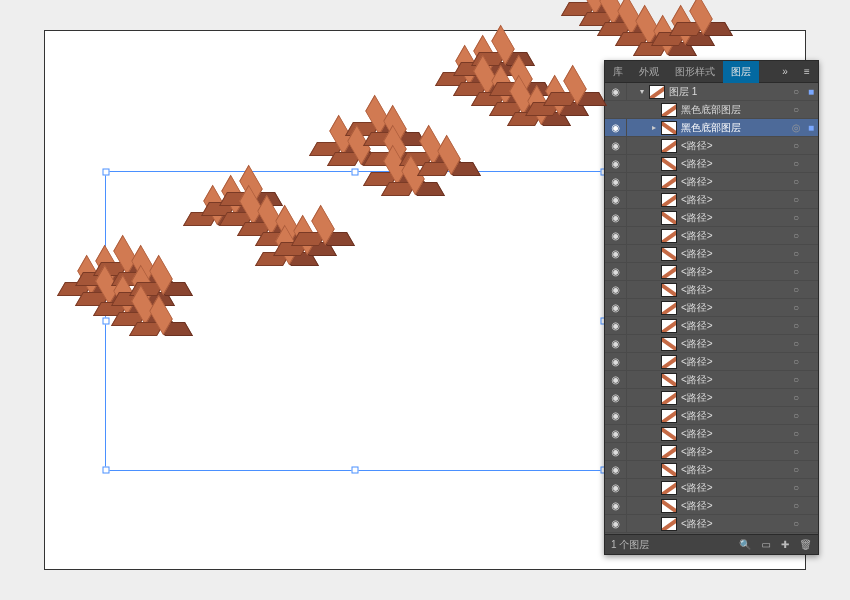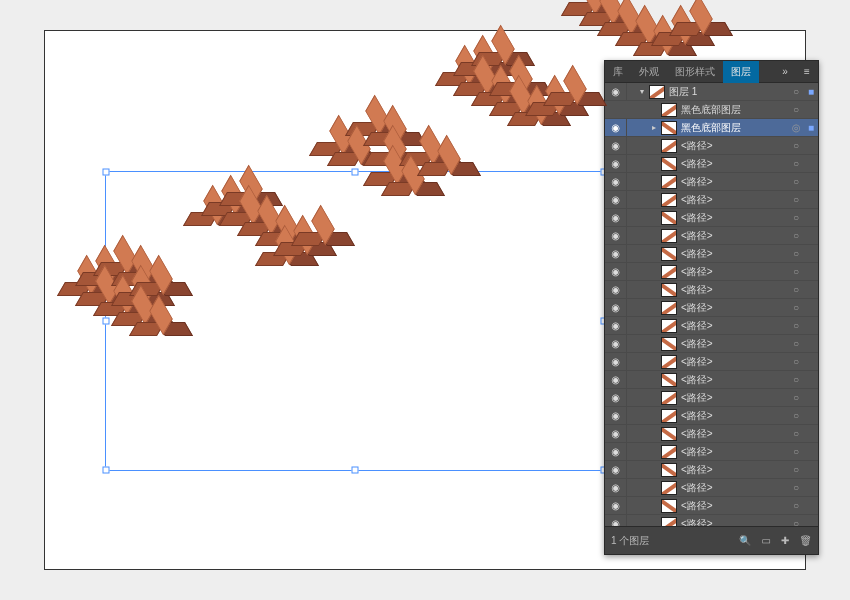--- a/index.html
+++ b/index.html
@@ -177,21 +177,21 @@
     width: 16px;
     text-align: center;
     color: #999;
   }
   .sel-col {
     width: 14px;
     text-align: center;
     color: #7aa8ff;
   }
   .panel-footer {
-    height: 28px;
+    height: 20px;
     background: #434343;
     border-top: 1px solid #2a2a2a;
     display: flex;
     align-items: center;
     padding: 0 6px;
     gap: 10px;
     color: #bbb;
   }
   .panel-footer .count { flex: 1; }
 </style>

